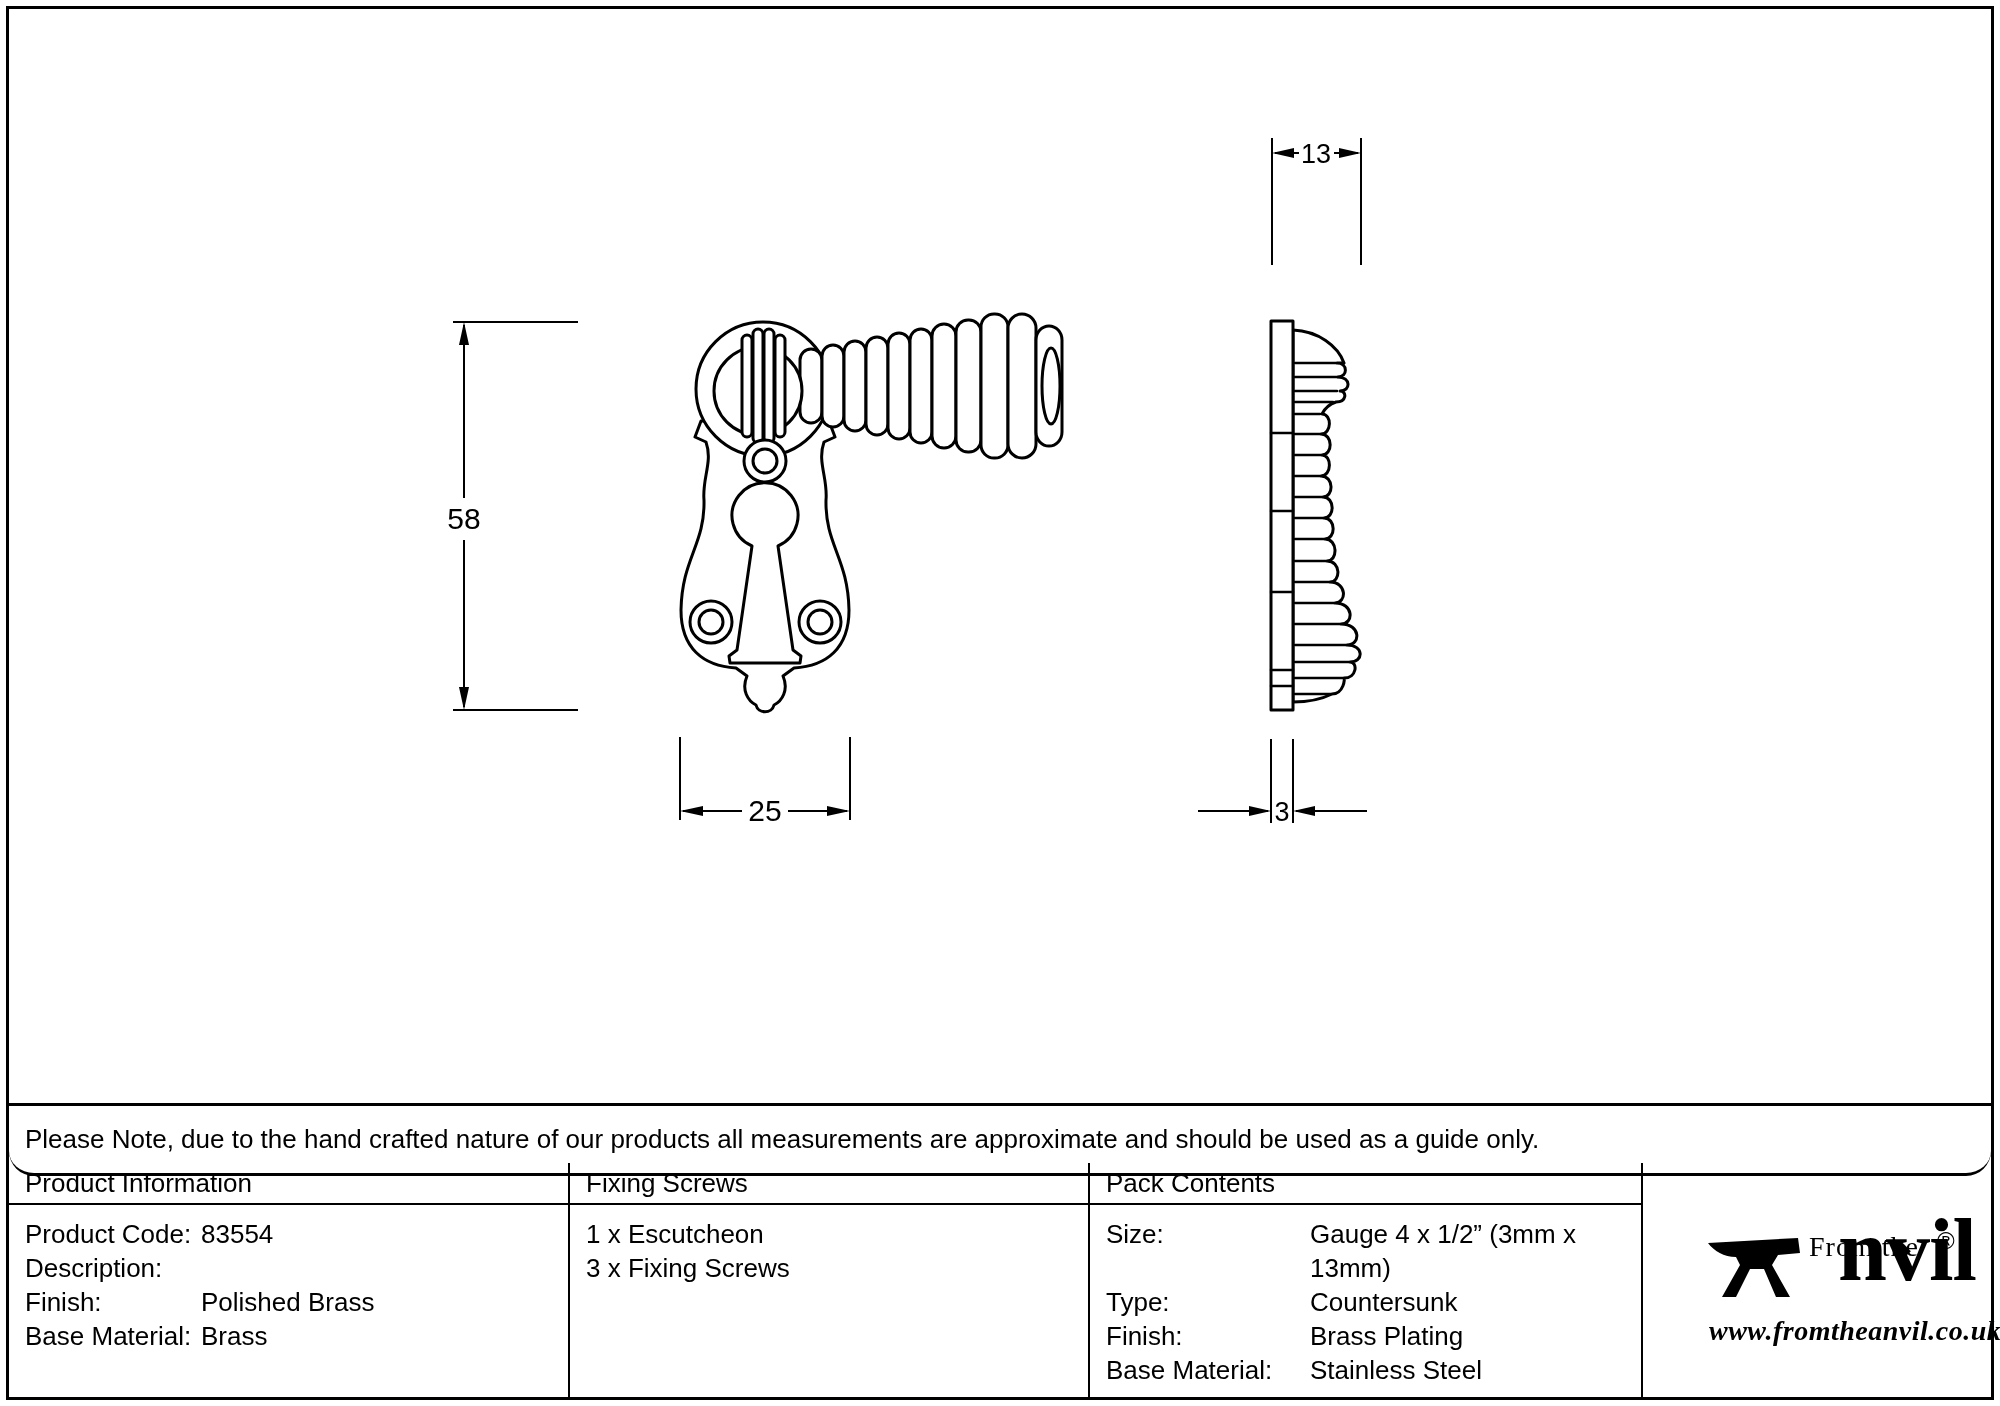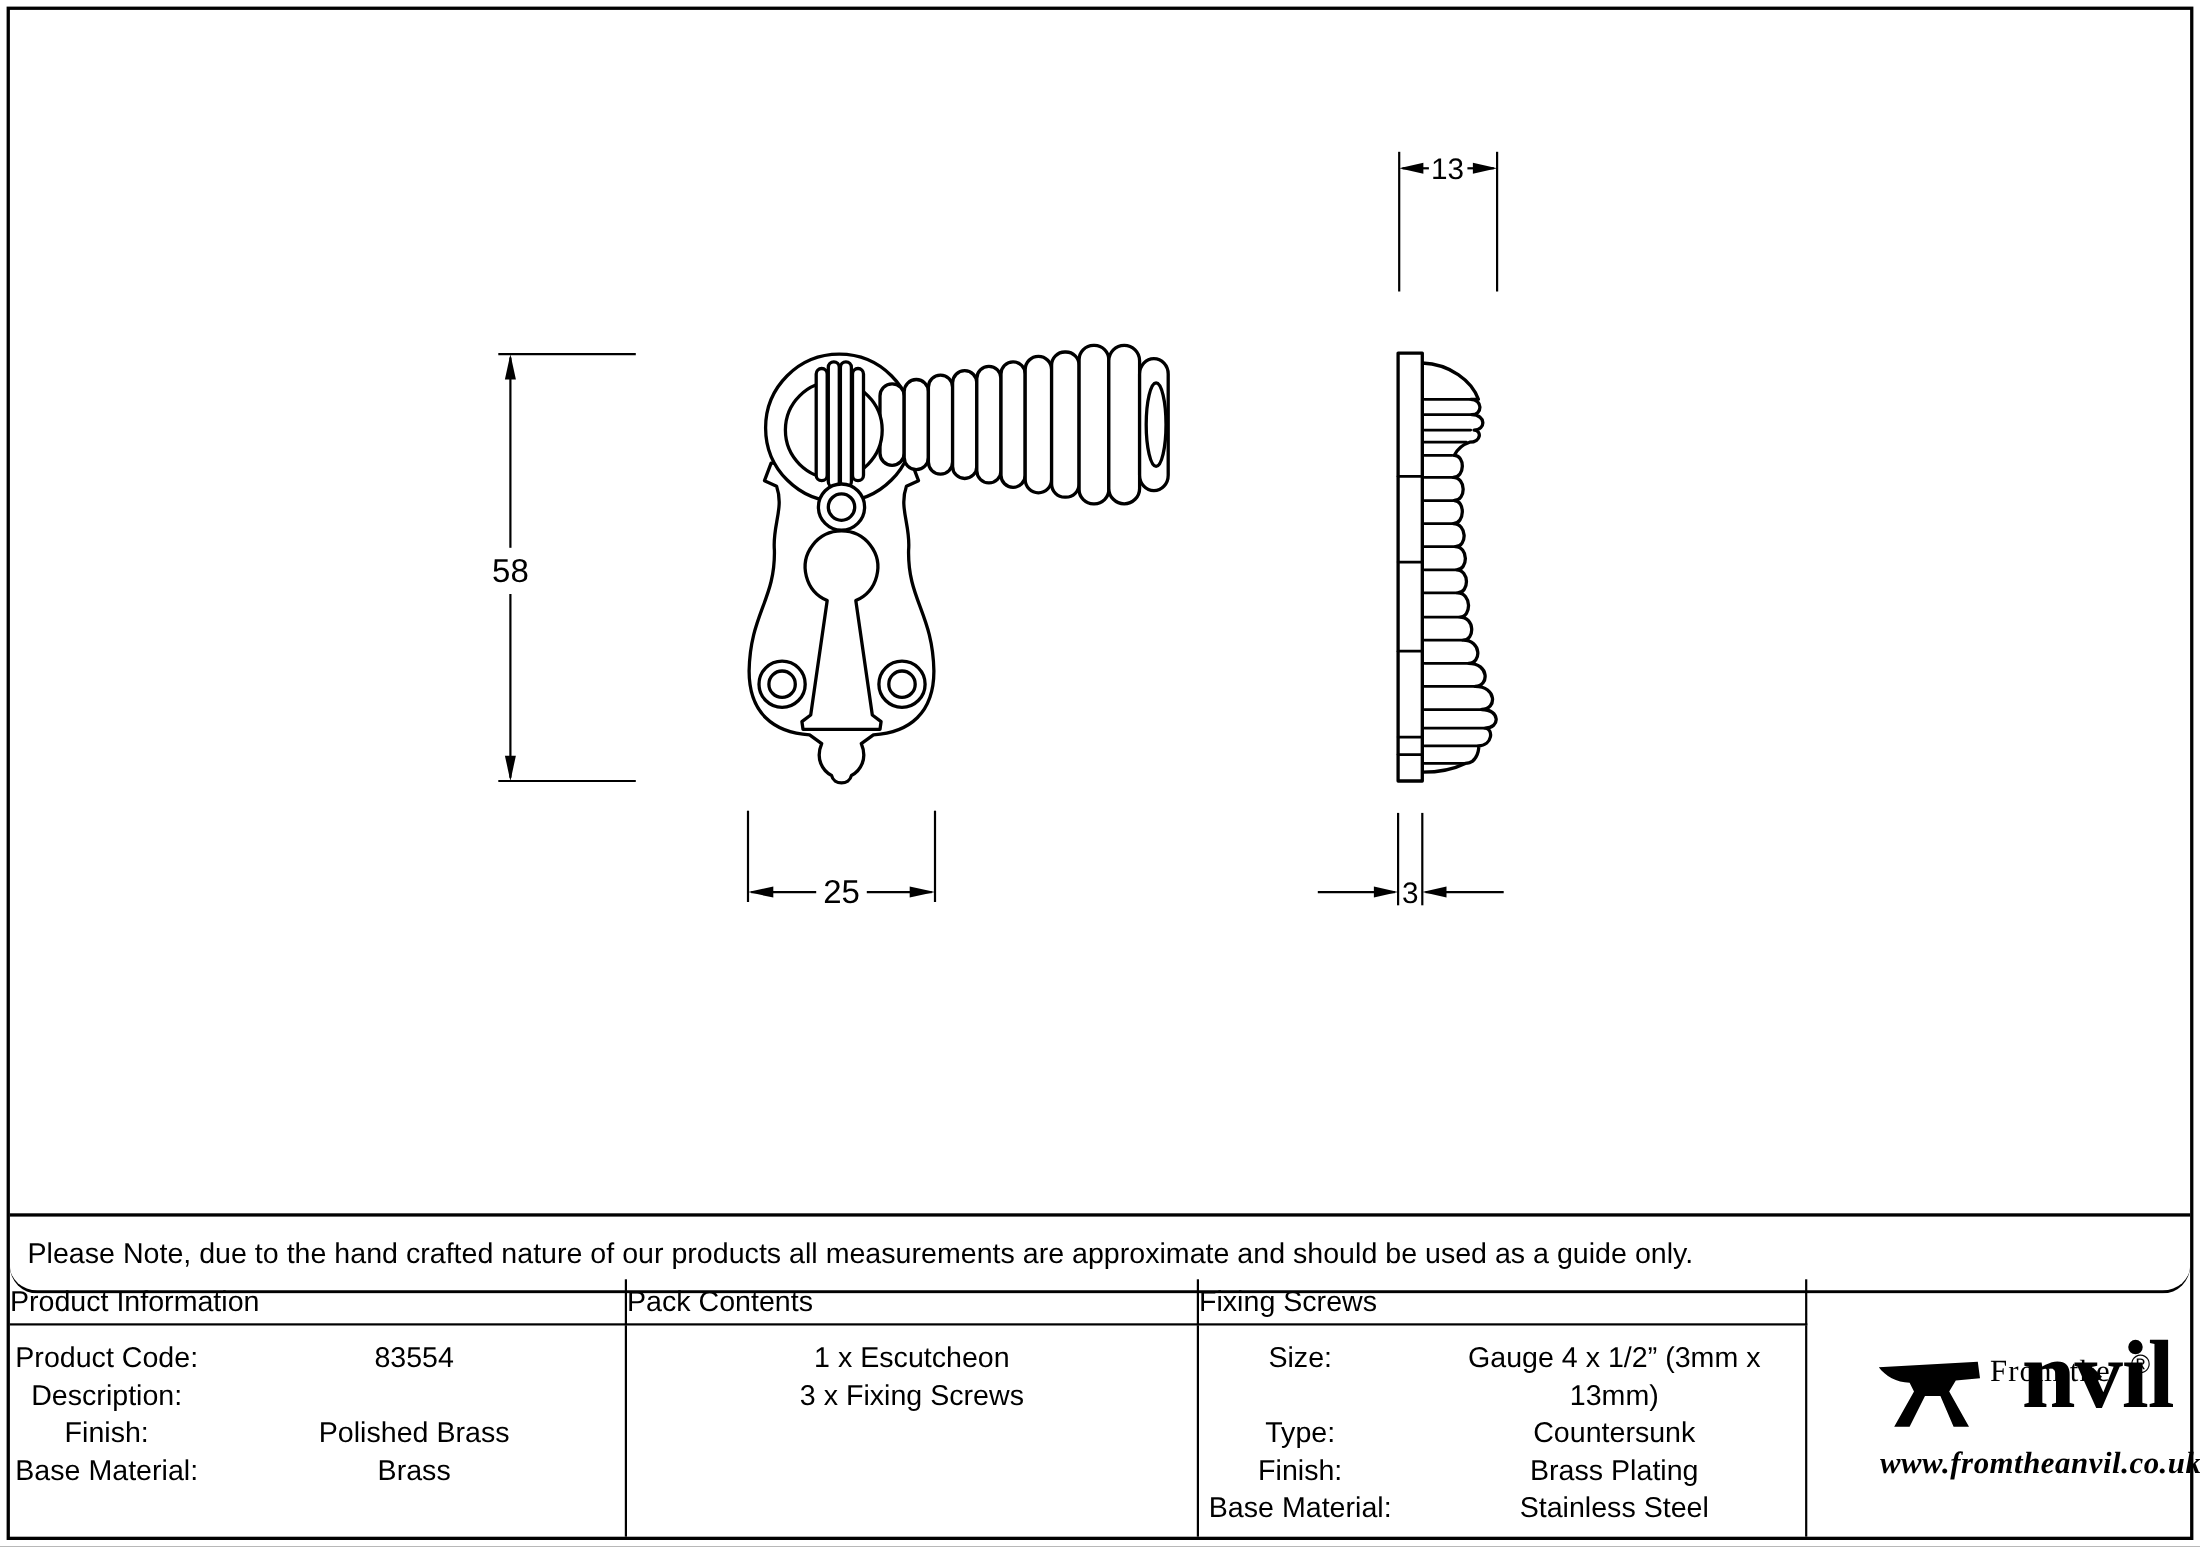--- a/index.html
+++ b/index.html
@@ -12,21 +12,21 @@
   .drawing-area svg { display:block; }
   .note-row {
     position:absolute; left:0; top:1097px; width:100%; height:70px;
     border-bottom:3px solid #000; display:flex; align-items:center;
     padding-left:16px; box-sizing:border-box; font-size:26px;border-radius:25px;
   }
   .info-table {
     position:absolute; left:0; top:1154px; right:0; bottom:0;
     display:grid; grid-template-columns:561px 520px 553px 1fr; grid-template-rows:42px 1fr;
   }
-  .cell { box-sizing:border-box; overflow:hidden;text-align:center; }
+  .cell { box-sizing:border-box; padding-left:16px; overflow:hidden; }
   .v-div { border-right:2px solid #000; }
   .head { border-bottom:2px solid #000; display:flex; align-items:center; font-size:26px; }
   .body-cell { padding-top:12px; font-size:26px; }
   .kv { display:grid; grid-template-columns:176px 1fr; line-height:34px; }
   .kv.wide { grid-template-columns:184px 1fr;gap:20px; }
   .list-line { line-height:34px; }
   .logo-cell { grid-column:4; grid-row:1 / 3; position:relative; }
   .logo-wrap { position:absolute; left:62px; top:66px; width:280px; height:120px; }
   .logo-anvil { position:absolute; left:0; top:6px; }
   .logo-fromthe {
@@ -210,22 +210,22 @@
         </g>
       </svg>
     </div>
 
     <div class="note-row">
       <span>Please Note, due to the hand crafted nature of our products all measurements are approximate and should be used as a guide only.</span>
     </div>
 
     <div class="info-table">
       <div class="cell head v-div">Product Information</div>
+      <div class="cell head v-div">Fixing Screws</div>
       <div class="cell head v-div">Pack Contents</div>
-      <div class="cell head v-div">Fixing Screws</div>
 
       <div class="logo-cell">
         <div class="logo-wrap">
           <svg class="logo-anvil" width="100" height="70" viewBox="0 0 98 70">
             <path fill="#000000" d="M 2,8 L 92,3 L 94,18 L 72,20 L 66,30 L 84,62 L 70,62 L 58,34 L 44,34 L 30,62 L 16,62 L 34,30 L 30,22 C 18,22 8,16 2,8 Z"></path>
           </svg>
           <span class="logo-fromthe">From the</span>
           <span class="logo-nvil">nvil</span>
           <span class="logo-diamond">◆</span>
           <span class="logo-reg">®</span>

